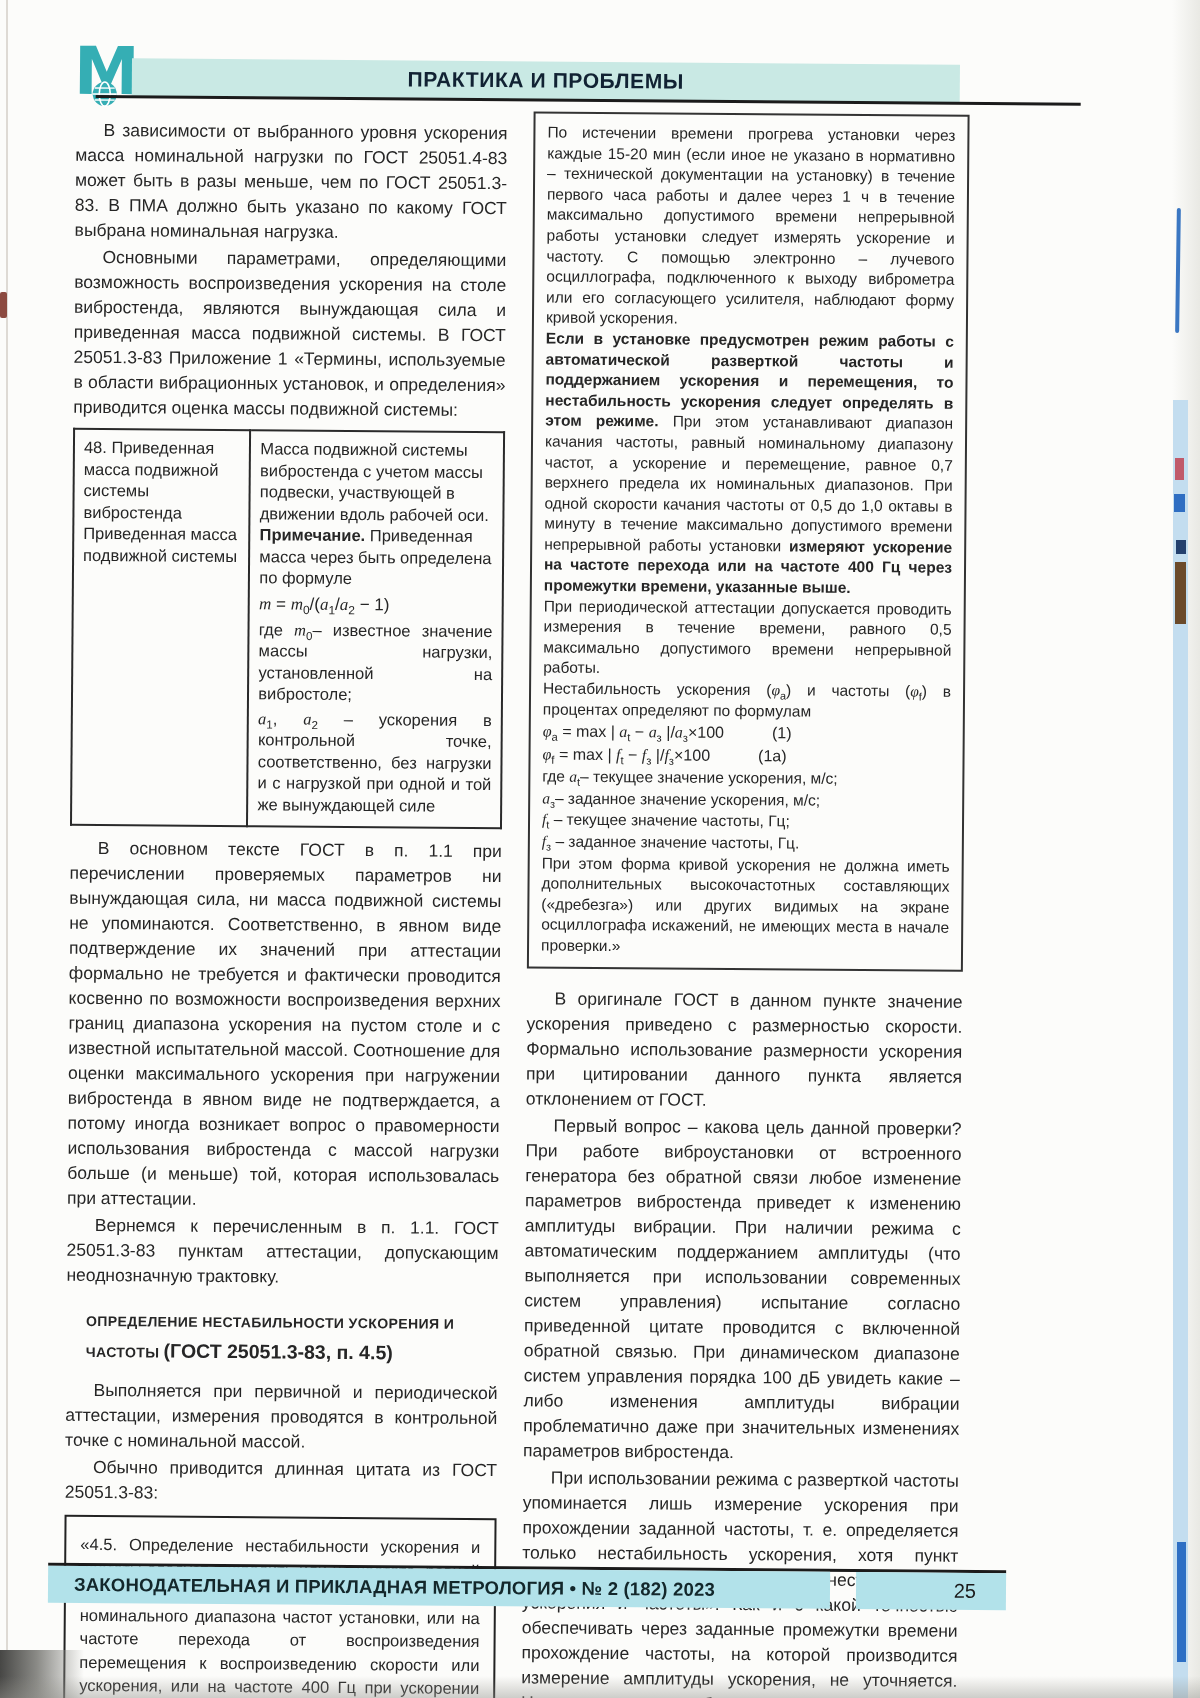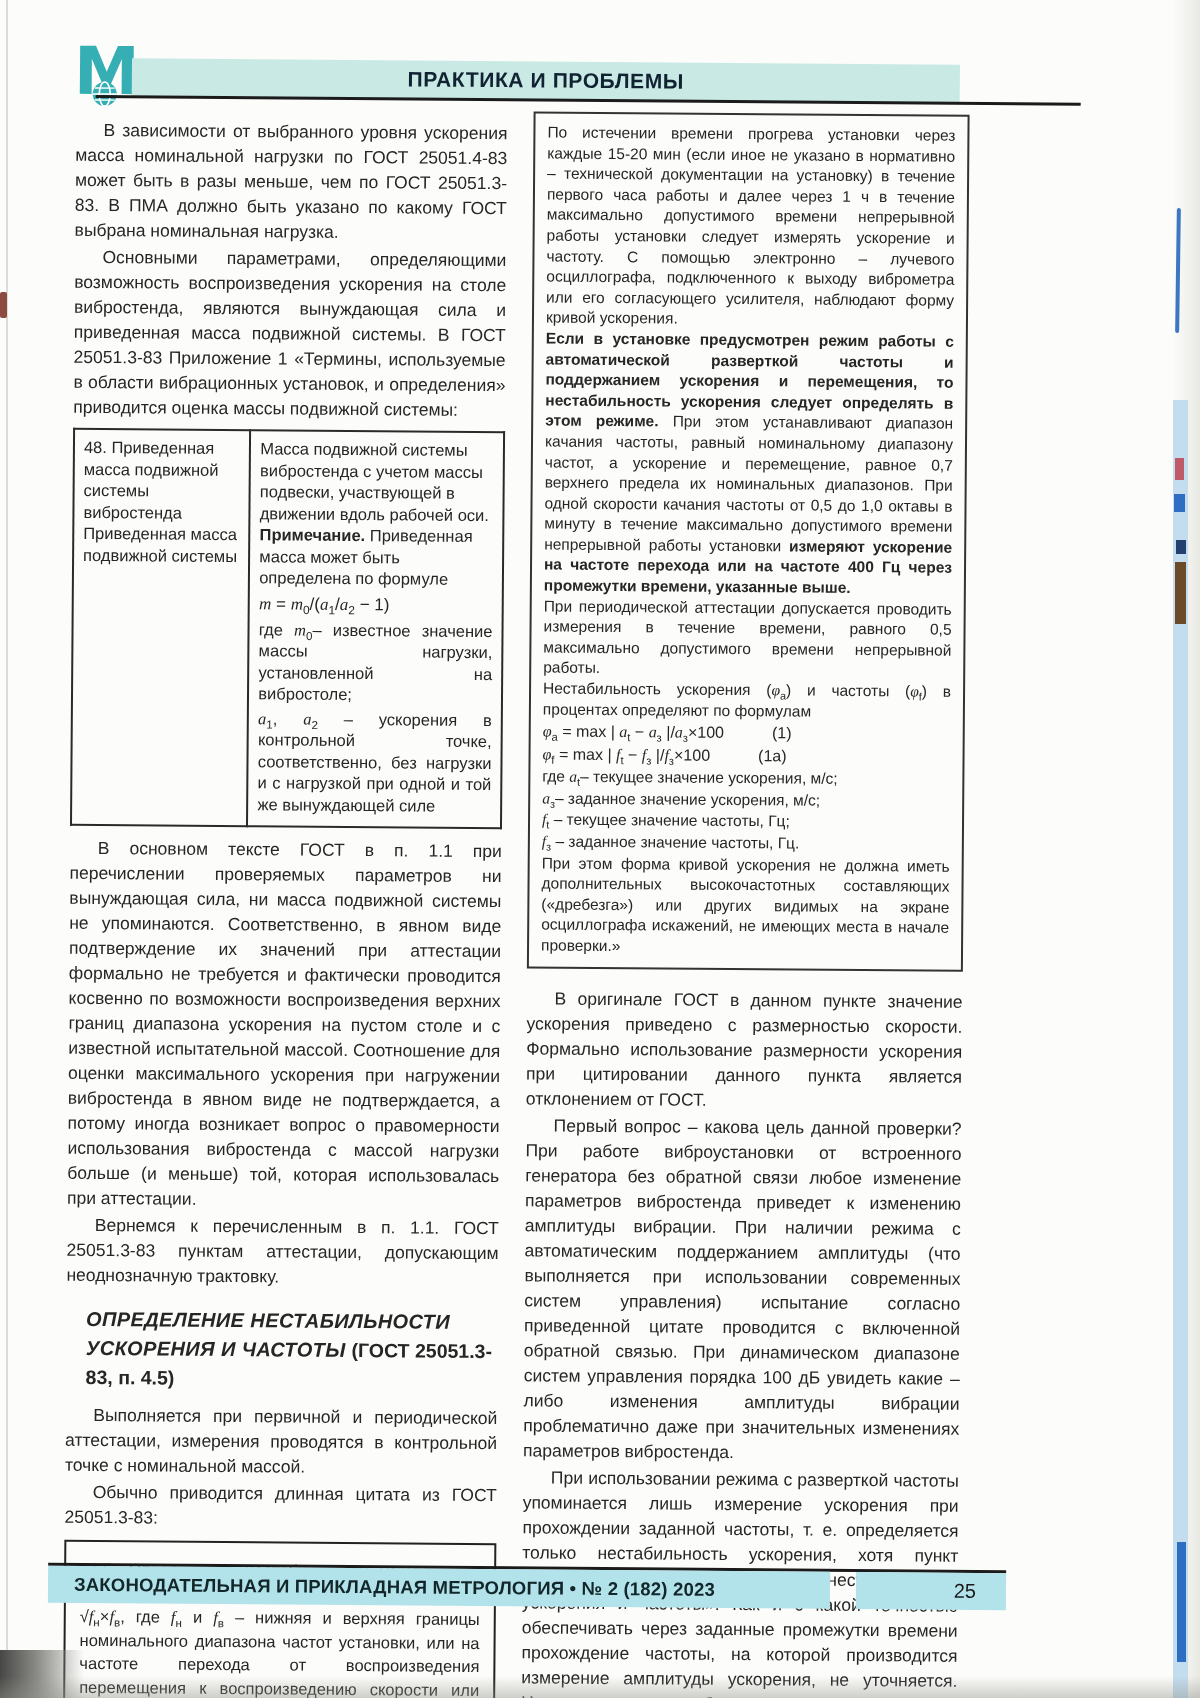--- a/index.html
+++ b/index.html
@@ -40,21 +40,21 @@
                 padding:7px 9px;font-size:16.5px;line-height:21.5px;}
   .def-table td.term{width:41%;}
   .def-table .note-label{}
   .fline{font-size:17px;line-height:24px;margin:3px 0;}
   .fwhere{font-size:16.5px;line-height:21.5px;margin:3px 0;text-align:justify;}
   .v{font-family:"Liberation Serif",serif;font-style:italic;}
   sub{font-size:70%;line-height:0;}
 
   
   .heading{margin:16px 0 12px 20px;font-weight:bold;line-height:27px;}
-  .hcaps{font-size:20px;text-transform:uppercase;letter-spacing:.4px;font-style:italic;}
+  .hcaps{font-size:14px;text-transform:uppercase;letter-spacing:.4px;}
   .hparen{font-size:19.5px;}
 
   
   .quote-box{border:2px solid #222;margin-top:10px;padding:16px 14px;
              font-size:16.5px;line-height:23.5px;text-align:justify;}
 
   
   .gost-box{border:2px solid #333;padding:9px 12px 10px 12px;margin-bottom:18px;
             font-size:15.5px;line-height:20.6px;}
   .gost-box p.bx{margin:0;text-align:justify;}
@@ -123,21 +123,21 @@
 
       <table class="def-table">
         <tbody>
             <tr>
           <td class="term">
             <div>48. Приведенная масса подвижной системы вибростенда</div>
             <div>Приведенная масса подвижной системы</div>
           </td>
           <td class="def">
             <div>Масса подвижной системы вибростенда с учетом массы подвески, участвующей в движении вдоль рабочей оси.</div>
-            <div><b class="note-label">Примечание.</b><span> Приведенная масса может быть определена по формуле</span></div>
+            <div><b class="note-label">Примечание.</b><span> Приведенная масса через быть определена по формуле</span></div>
             <div class="fline"><span class="v">m</span> = <span class="v">m</span><sub>0</sub>/(<span class="v">a</span><sub>1</sub>/<span class="v">a</span><sub>2</sub> − 1)</div>
             <div class="fwhere">где <span class="v">m</span><sub>0</sub>– известное значение массы нагрузки, установленной на вибростоле;</div>
             <div class="fwhere"><span class="v">a</span><sub>1</sub>, <span class="v">a</span><sub>2</sub> – ускорения в контрольной точке, соответственно, без нагрузки и с нагрузкой при одной и той же вынуждающей силе</div>
           </td>
         </tr>
       </tbody>
         </table>
 
       <p class="body ind">В основном тексте ГОСТ в п. 1.1 при перечислении проверяемых параметров ни вынуждающая сила, ни масса подвижной системы не упоминаются. Соответственно, в явном виде подтверждение их значений при аттестации формально не требуется и фактически проводится косвенно по возможности воспроизведения верхних границ диапазона ускорения на пустом столе и с известной испытательной массой. Соотношение для оценки максимального ускорения при нагружении вибростенда в явном виде не подтверждается, а потому иногда возникает вопрос о правомерности использования вибростенда с массой нагрузки больше (и меньше) той, которая использовалась при аттестации.</p>
       <p class="body ind">Вернемся к перечисленным в п. 1.1. ГОСТ 25051.3-83 пунктам аттестации, допускающим неоднозначную трактовку.</p>

